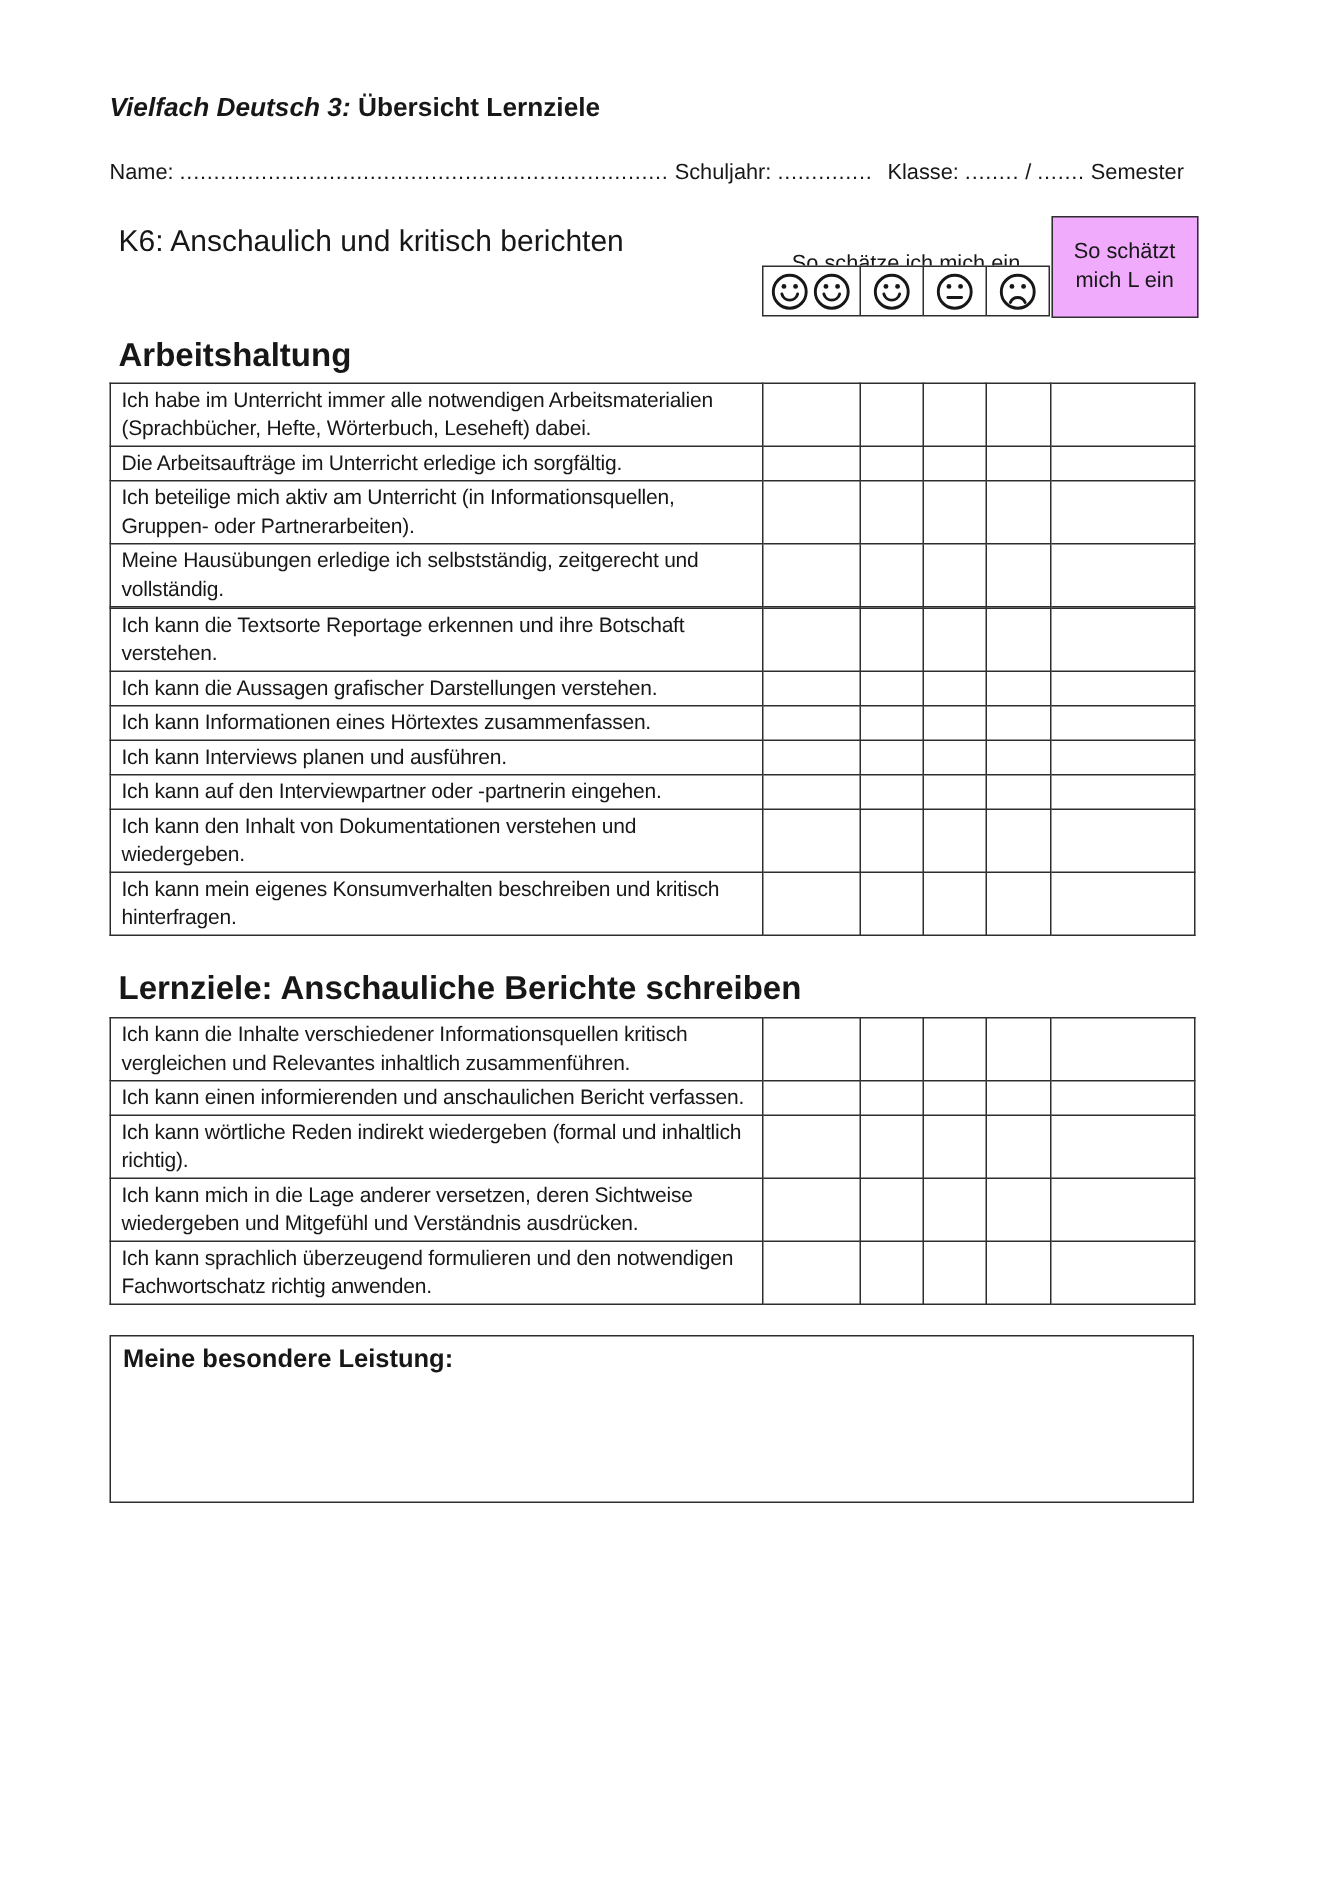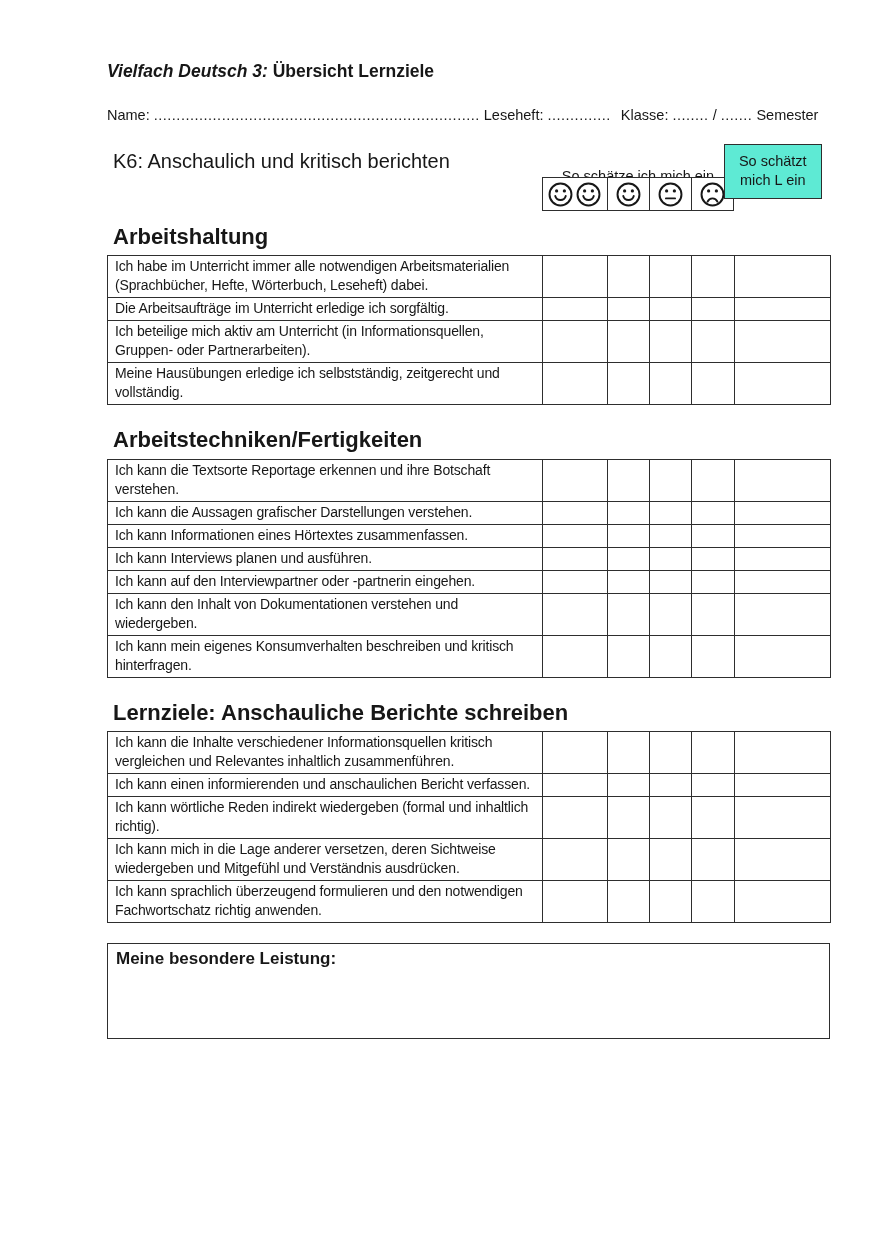--- a/index.html
+++ b/index.html
@@ -3,21 +3,21 @@
 <meta charset="utf-8">
 <style>
   :root { --ink:#171717; --line:#2e2e2e; }
   * { box-sizing: border-box; }
   html,body { margin:0; padding:0; }
   body {
     width:890px; height:1259px; background:#ffffff;
     font-family:"Liberation Sans", sans-serif; color:var(--ink);
   }
   .page { position:relative; width:890px; height:1259px; overflow:hidden; }
-  .content { margin-left:107px; width:723px; }
+  .content { margin-left:73px; width:723px; }
 
   
   .doc-title { padding-top:61px; font-size:17.5px; font-weight:bold; line-height:1.25; }
   .doc-title .t-italic { font-style:italic; }
 
   
   .name-line { margin-top:23px; font-size:14.5px; white-space:nowrap; line-height:18px; }
   .name-line .lbl { margin-right:4px; }
   .name-line .dots { letter-spacing:0.5px; margin-right:4px; }
   .name-line .gap { display:inline-block; width:6px; }
@@ -27,54 +27,54 @@
   .k6-title { position:absolute; left:6px; top:6px; font-size:20px; font-weight:normal; }
   .assess { position:absolute; right:0; top:0; width:288px; height:67px; font-size:14.5px; }
   .self-label { position:absolute; left:0; top:16px; width:192px; height:33px;
     display:flex; align-items:center; justify-content:center;text-align:right; }
   .strip { position:absolute; left:0; top:33.5px; width:192px; height:33.5px;
     display:flex; border:1.5px solid var(--line); background:#fff; }
   .strip .rcell { display:flex; align-items:center; justify-content:center; gap:1px; height:100%; }
   .strip .rcell + .rcell { border-left:1.5px solid var(--line); }
   .strip .w1 { width:63.5px; } .strip .w2 { width:42px; } .strip .w3 { width:42px; }
   .strip .w4 { flex:1; }
-  .teacher-box { position:absolute; left:182px; top:0; width:97.5px; height:55px;
-    border:1.5px solid var(--line); background:#5eead4; display:flex; flex-direction:column;
+  .teacher-box { position:absolute; left:193px; top:0; width:97.5px; height:68px;
+    border:1.5px solid var(--line); background:#f0abfc; display:flex; flex-direction:column;
     align-items:center; justify-content:center; text-align:center; line-height:1.32; }
 
   
   .face { display:block; }
   .face .stroke { stroke:var(--ink); stroke-width:2.3; fill:none; stroke-linecap:round; }
   .face .eye { fill:var(--ink); stroke:none; }
 
   
   .section-heading { font-size:22px; font-weight:bold; margin:21px 0 5px 0; padding-left:6px; line-height:1.25; }
   .section:first-child .section-heading { margin-top:12px; }
   table.criteria { border-collapse:collapse; width:723px; table-layout:fixed;border-radius:32px; }
   table.criteria td { border:1.5px solid var(--line); vertical-align:top; }
   td.ctext { padding:1px 6px 2px 7px; font-size:14px; line-height:19px; letter-spacing:-0.15px; }
   col.c-text { width:435px; } col.c-r1 { width:65px; } col.c-r2 { width:42px; }
   col.c-r3 { width:42px; } col.c-r4 { width:43px; } col.c-teach { width:96px; }
 
   
-  .footer-box { margin-top:20px; width:723px; height:96px; border:1.5px solid var(--line); }
+  .footer-box { margin-top:20px; width:723px; height:112px; border:1.5px solid var(--line); }
   .footer-heading { font-size:17px; font-weight:bold; padding:4px 0 0 8px; line-height:1.25; }
 </style>
 </head>
 <body>
 
 <div class="page">
   <div class="content">
 
     <div class="doc-title">
       <span class="t-italic">Vielfach Deutsch 3:</span><span> Übersicht Lernziele</span>
     </div>
 
     <div class="name-line">
-      <span class="lbl">Name:</span><span class="dots">........................................................................</span><span class="lbl">Leseheft:</span><span class="dots">..............</span><span class="gap"></span><span class="lbl">Klasse:</span><span class="dots">........</span><span class="lbl">/</span><span class="dots">.......</span><span>Semester</span>
+      <span class="lbl">Name:</span><span class="dots">........................................................................</span><span class="lbl">Schuljahr:</span><span class="dots">..............</span><span class="gap"></span><span class="lbl">Klasse:</span><span class="dots">........</span><span class="lbl">/</span><span class="dots">.......</span><span>Semester</span>
     </div>
 
     <div class="k6-row">
       <div class="k6-title">K6: Anschaulich und kritisch berichten</div>
       <div class="assess">
         <div class="self-label">So schätze ich mich ein</div>
         <div class="strip">
             <div class="rcell w1">
               <svg class="face" viewBox="-16 -16 32 32" width="27" height="27" aria-hidden="true">
                 <circle class="stroke" cx="0" cy="0" r="13"></circle>
@@ -163,21 +163,20 @@
                 <td></td>
                 <td></td>
                 <td></td>
                 <td></td>
                 <td></td>
               </tr>
             </tbody>
           </table>
         </div>
         <div class="section">
-          <div class="section-heading">Arbeitstechniken/Fertigkeiten</div>
           <table class="criteria">
             <colgroup>
               <col class="c-text">
               <col class="c-r1">
               <col class="c-r2">
               <col class="c-r3">
               <col class="c-r4">
               <col class="c-teach">
             </colgroup>
             <tbody>

